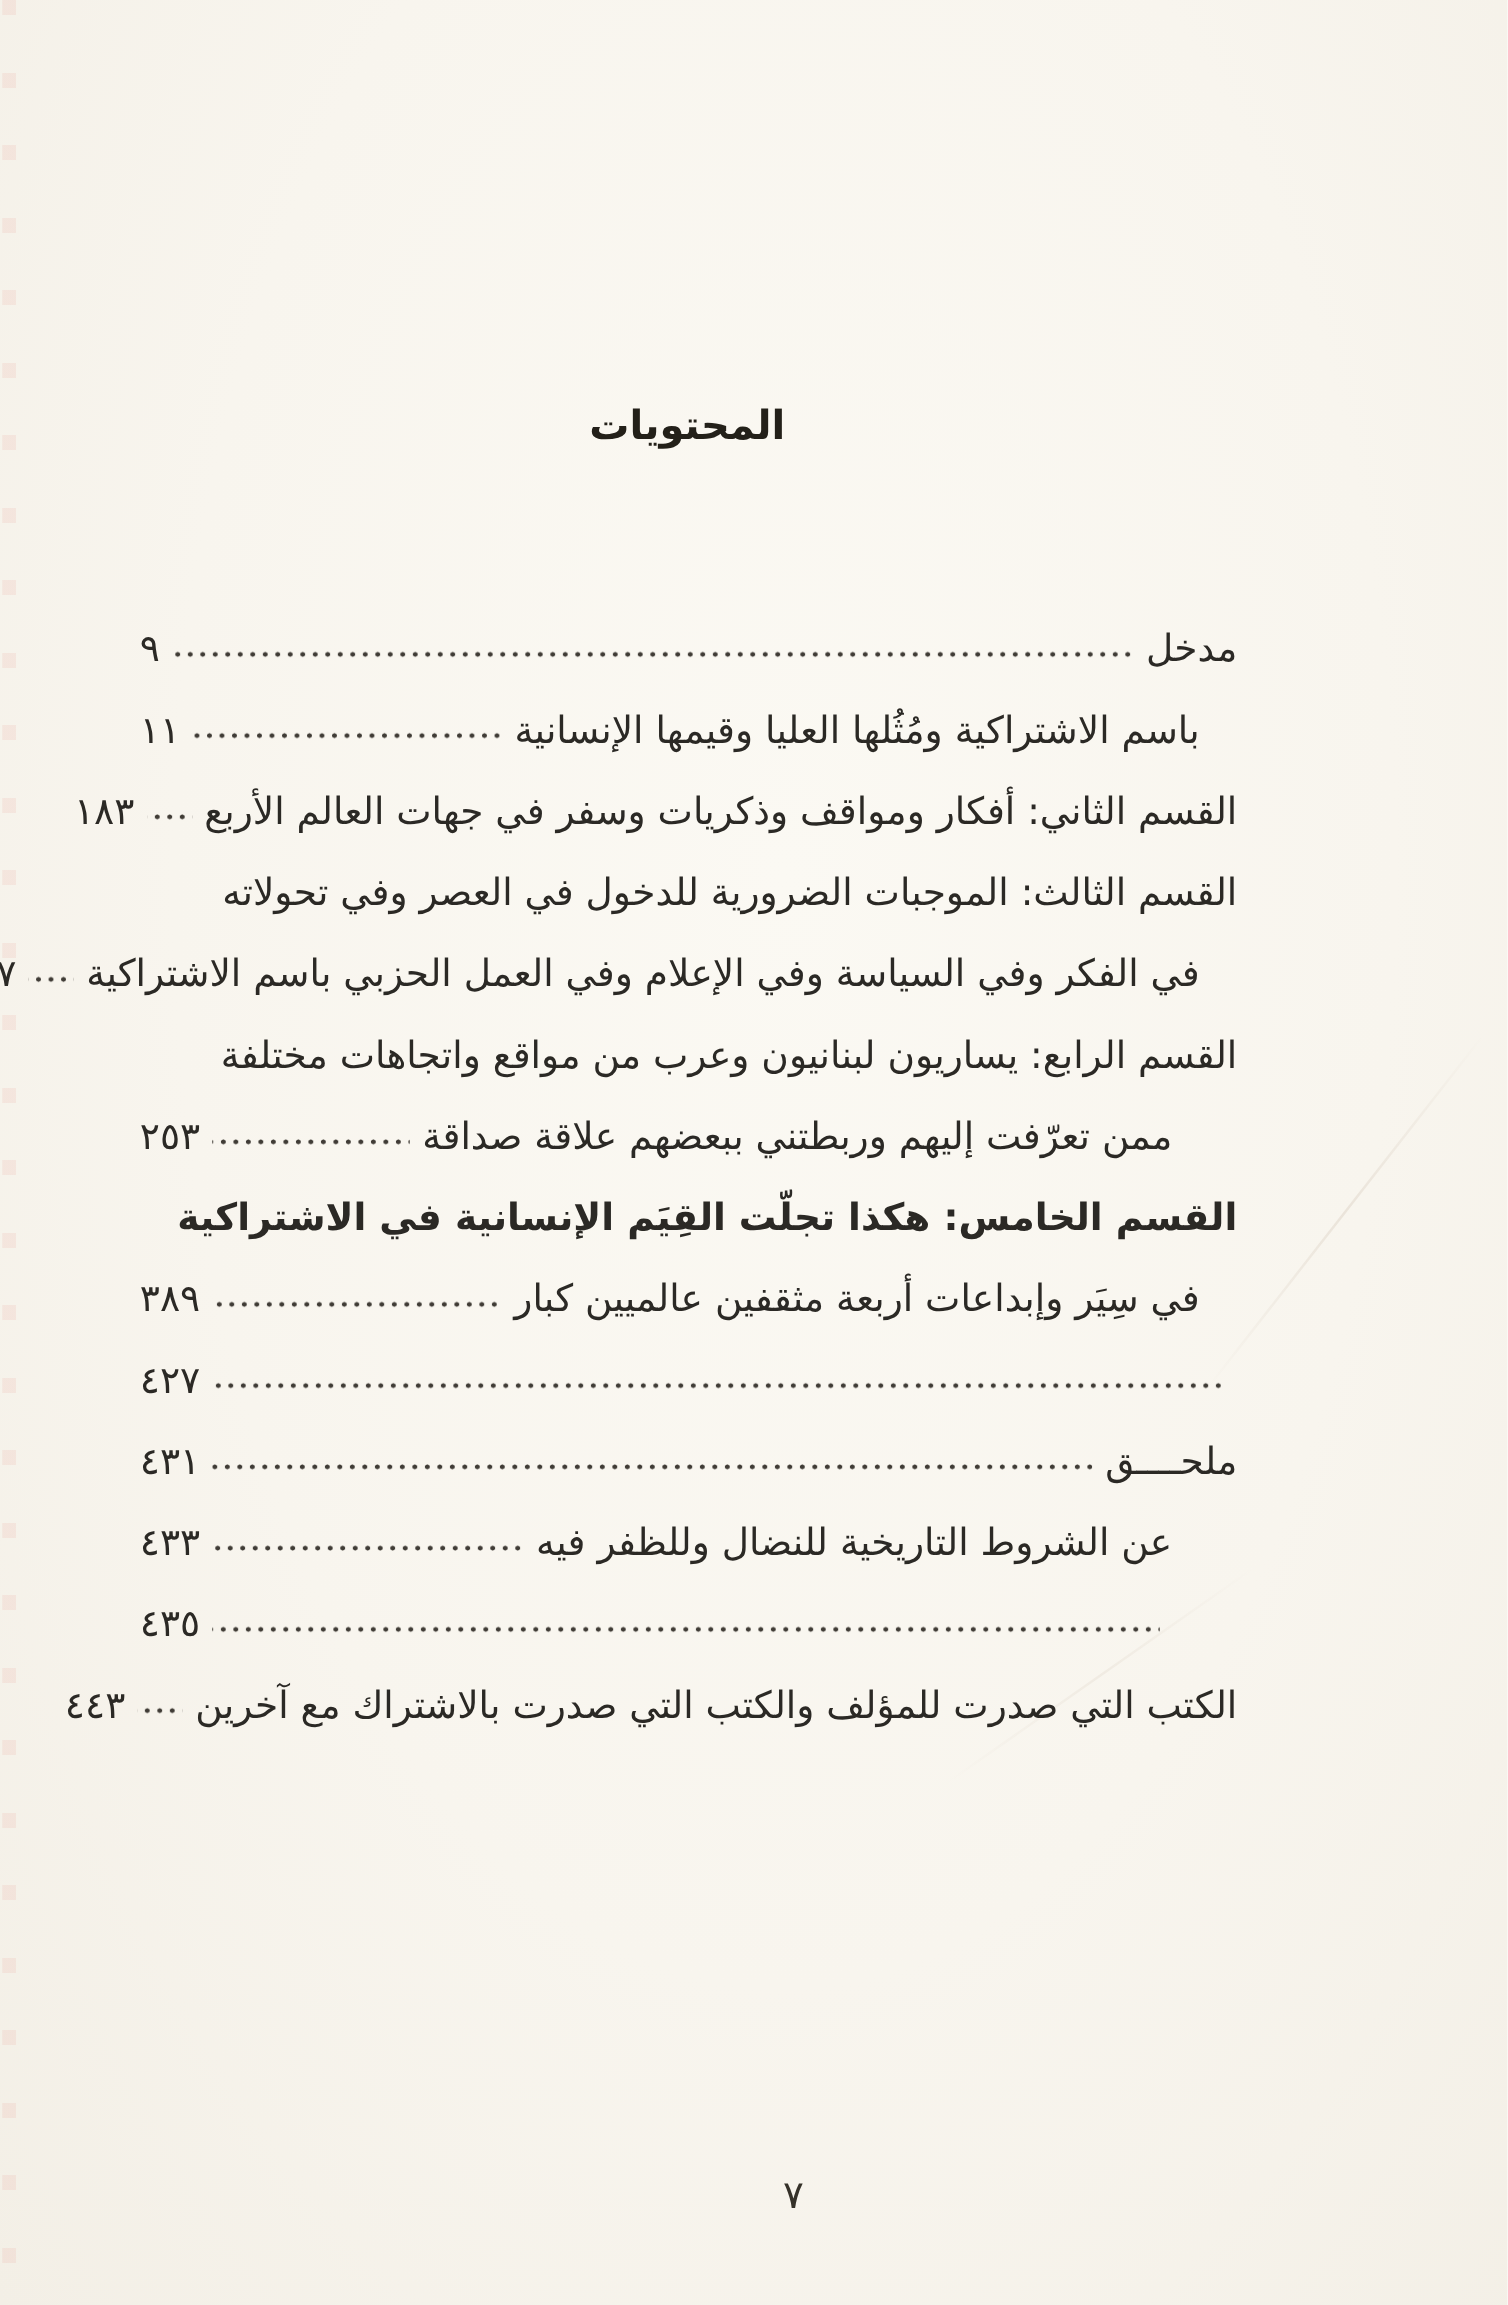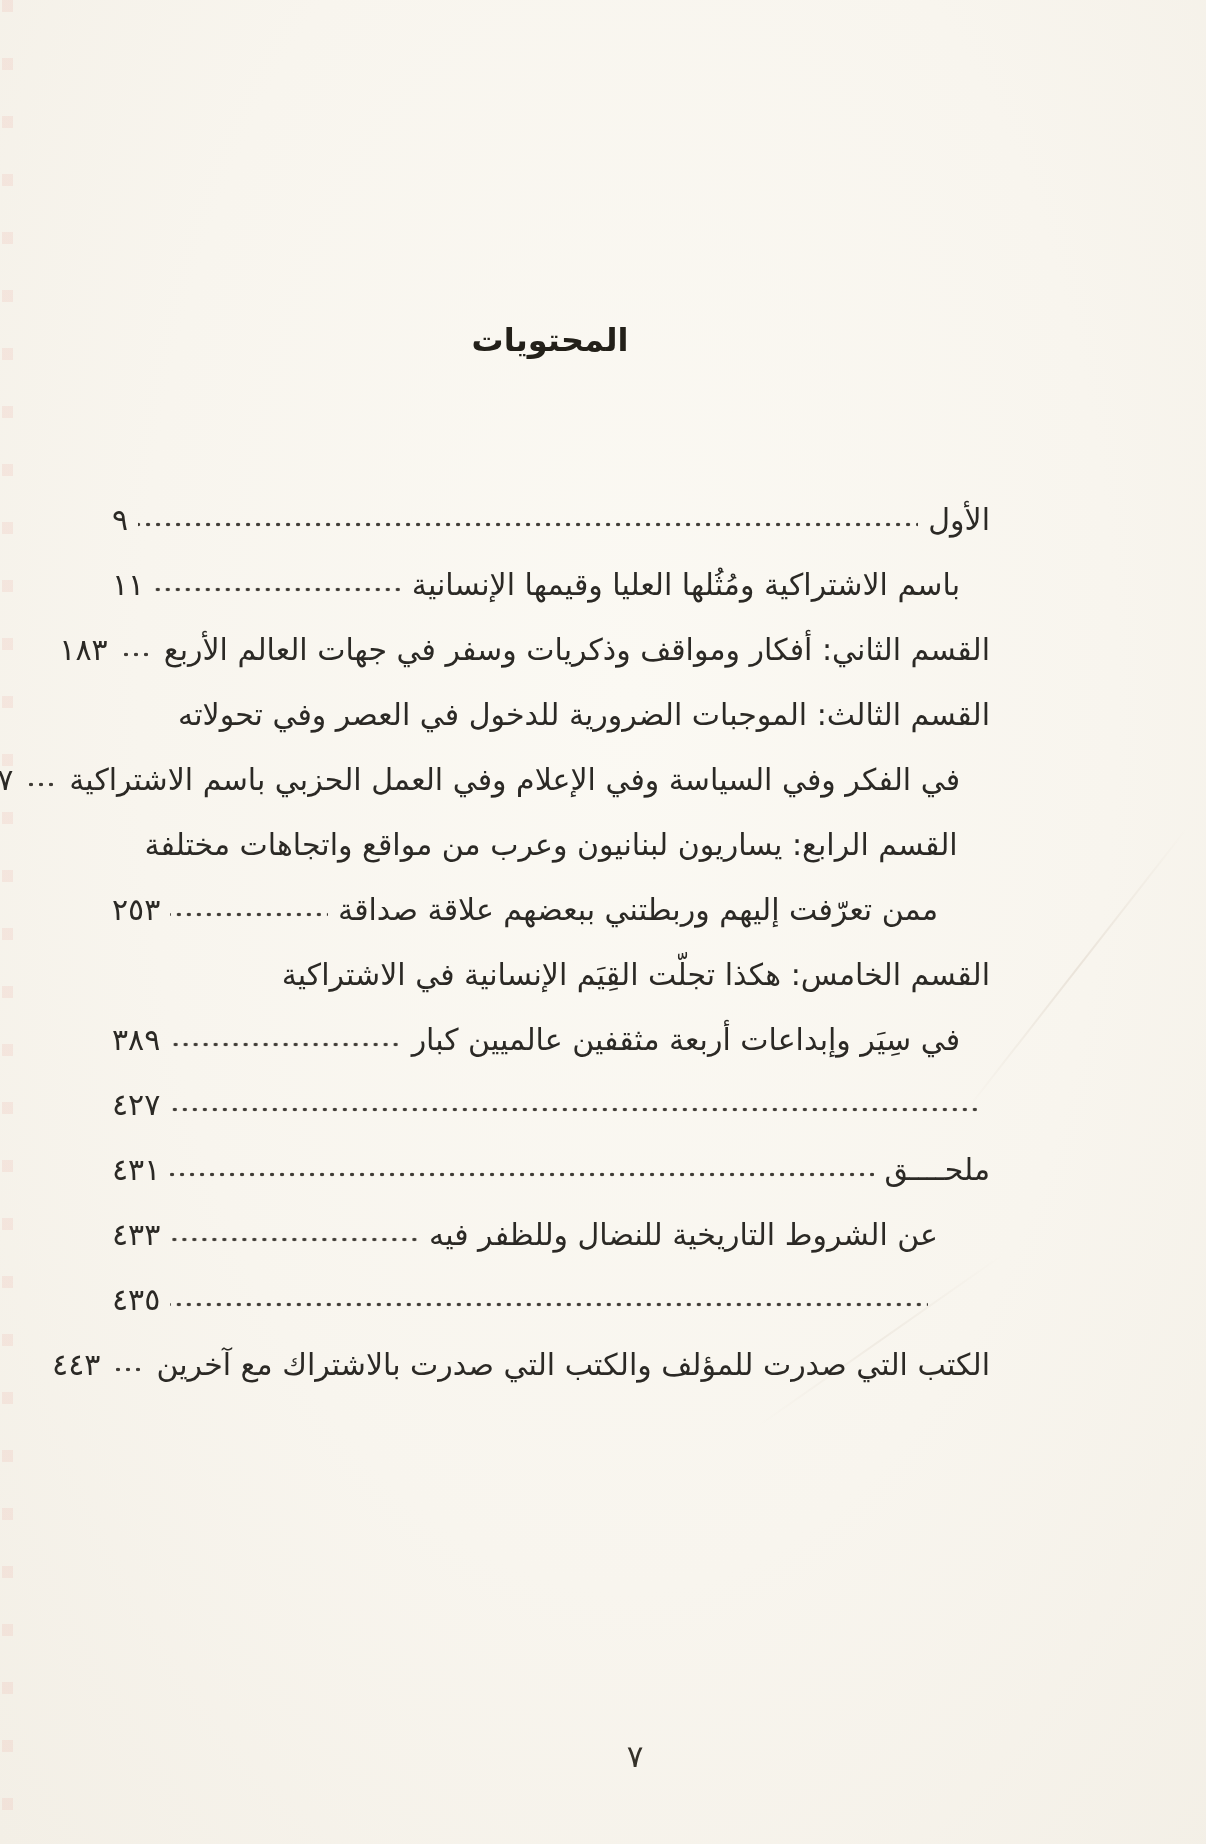--- a/index.html
+++ b/index.html
@@ -98,21 +98,21 @@
 <body>
 
 <div class="edge-marks"></div>
 <div class="scratch-1"></div>
 <div class="scratch-2"></div>
 
 <h1 class="title">المحتويات</h1>
 
 <div class="toc">
     <div class="row" style="padding-right: 0px;">
-      <span class="lbl">الأول</span>
+      <span class="lbl">مدخل</span>
       <span class="leader"></span>
       <span class="pg">٩</span>
     </div>
     <div class="row" style="padding-right: 30px;">
       <span class="lbl">باسم الاشتراكية ومُثُلها العليا وقيمها الإنسانية</span>
       <span class="leader"></span>
       <span class="pg">١١</span>
     </div>
     <div class="row" style="padding-right: 0px;">
       <span class="lbl">القسم الثاني: أفكار ومواقف وذكريات وسفر في جهات العالم الأربع</span>
@@ -120,29 +120,29 @@
       <span class="pg">١٨٣</span>
     </div>
     <div class="row" style="padding-right: 0px;">
       <span class="lbl">القسم الثالث: الموجبات الضرورية للدخول في العصر وفي تحولاته</span>
     </div>
     <div class="row" style="padding-right: 30px;">
       <span class="lbl">في الفكر وفي السياسة وفي الإعلام وفي العمل الحزبي باسم الاشتراكية</span>
       <span class="leader"></span>
       <span class="pg">٢٢٧</span>
     </div>
-    <div class="row" style="padding-right: 0px; justify-content: center;">
+    <div class="row" style="padding-right: 0px;">
       <span class="lbl">القسم الرابع: يساريون لبنانيون وعرب من مواقع واتجاهات مختلفة</span>
     </div>
     <div class="row" style="padding-right: 52px;">
       <span class="lbl">ممن تعرّفت إليهم وربطتني ببعضهم علاقة صداقة</span>
       <span class="leader"></span>
       <span class="pg">٢٥٣</span>
     </div>
-    <div class="row" style="padding-right: 0px;">
+    <div class="row" style="padding-right: 0px; font-weight: bold;">
       <span class="lbl">القسم الخامس: هكذا تجلّت القِيَم الإنسانية في الاشتراكية</span>
     </div>
     <div class="row" style="padding-right: 30px;">
       <span class="lbl">في سِيَر وإبداعات أربعة مثقفين عالميين كبار</span>
       <span class="leader"></span>
       <span class="pg">٣٨٩</span>
     </div>
     <div class="row" style="padding-right: 0px;">
       <span class="leader"></span>
       <span class="pg">٤٢٧</span>

